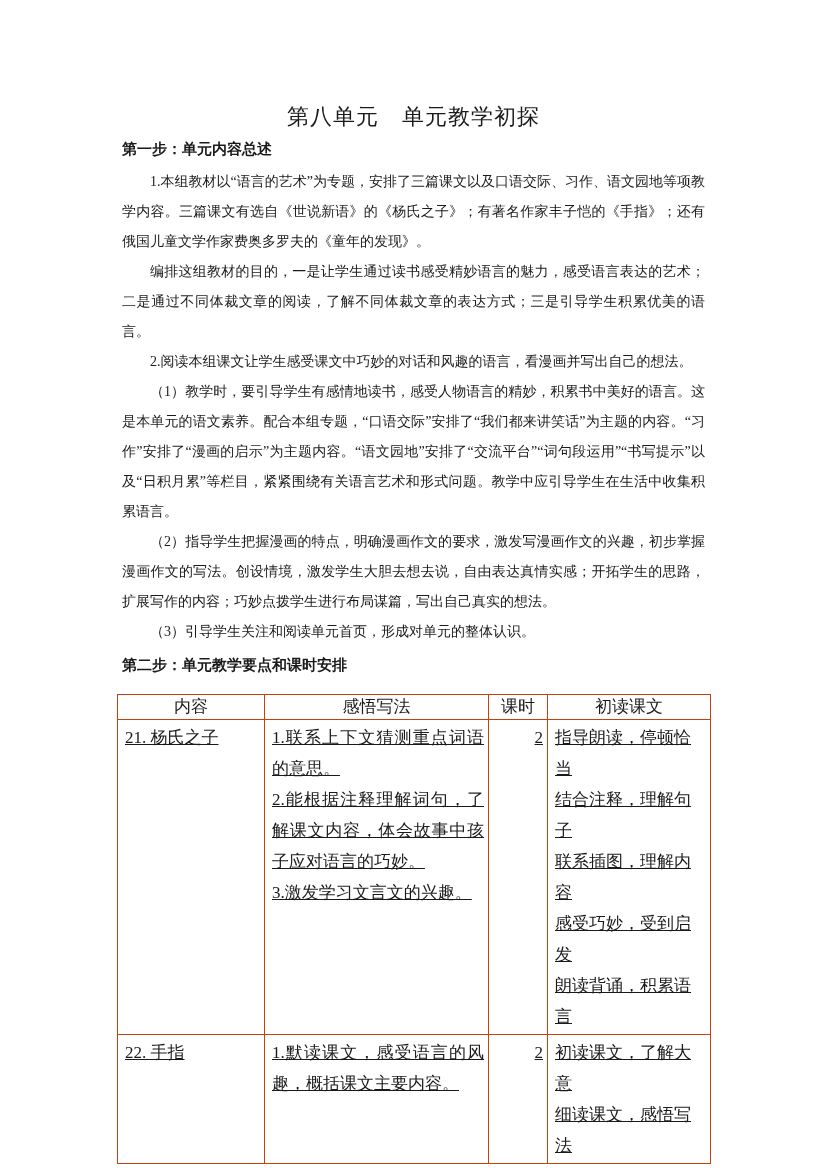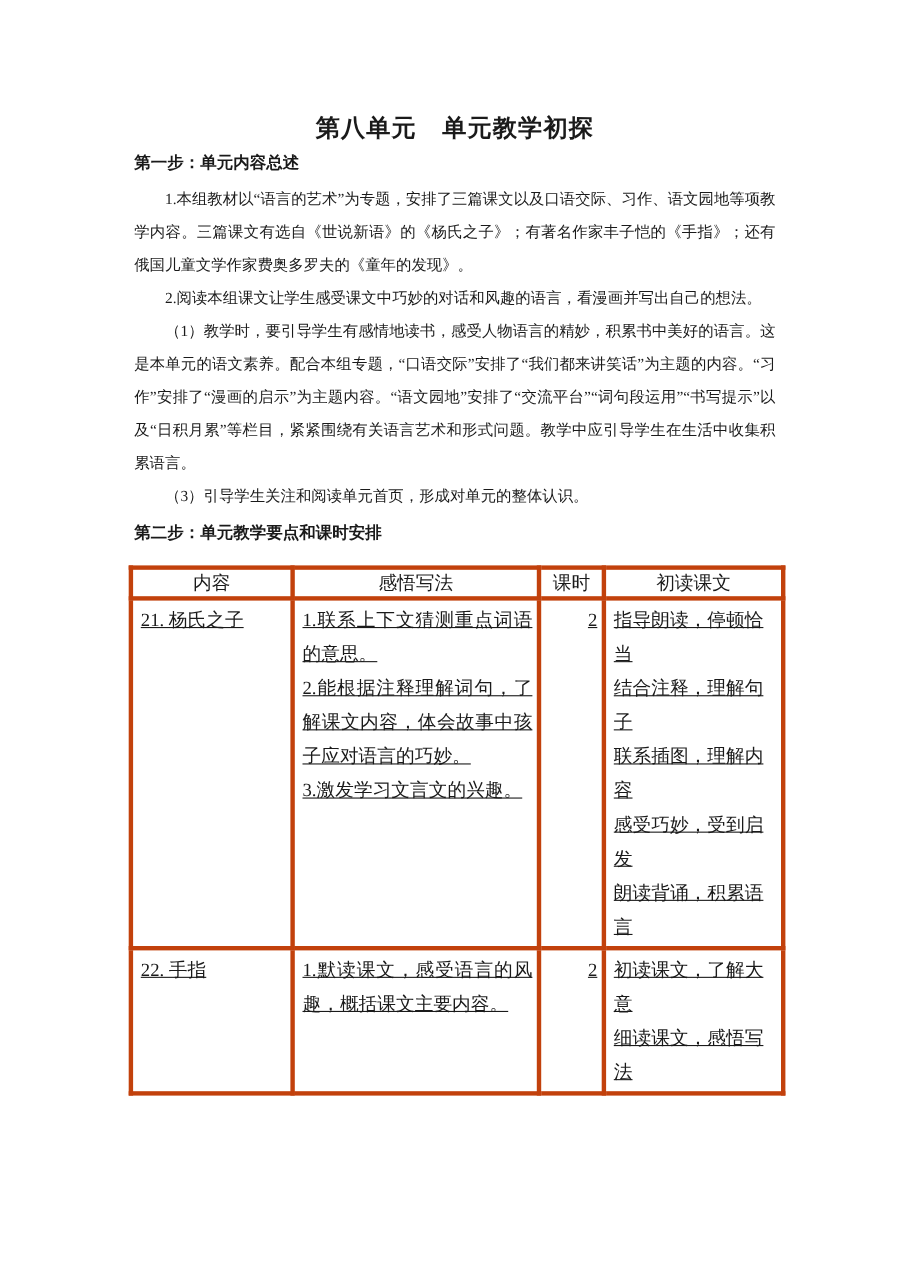--- a/index.html
+++ b/index.html
@@ -17,21 +17,21 @@
   .page {
     box-sizing: border-box;
     width: 827px;
     height: 1169px;
     padding: 0 122px;
   }
   .doc-title {
     margin: 103px 0 0 0;
     font-size: 22px;
     line-height: 28px;
-    font-weight: bold;
+    font-weight: normal;
     text-align: center;
     letter-spacing: 1px;
   }
   .sec-heading {
     margin: 3px 0 0 0;
     font-size: 15px;
     line-height: 30px;
     font-weight: bold;
   }
   .body-text p {
@@ -46,21 +46,21 @@
   }
   table.plan {
     border-collapse: collapse;
     table-layout: fixed;
     width: 593px;
     margin: 14px 0 0 -5px;
     font-size: 17px;
   }
   table.plan th,
   table.plan td {
-    border: 4px solid #c2410c;
+    border: 1px solid #c2410c;
     font-weight: normal;
     overflow: hidden;
   }
   table.plan th {
     height: 24px;
     line-height: 24px;
     text-align: center;
     padding: 0;
   }
   table.plan td {
@@ -89,22 +89,24 @@
 <body>
 
 <div class="page">
 
   <h1 class="doc-title">第八单元　单元教学初探</h1>
 
   <h2 class="sec-heading">第一步：单元内容总述</h2>
 
   <div class="body-text">
     <p>1.本组教材以“语言的艺术”为专题，安排了三篇课文以及口语交际、习作、语文园地等项教学内容。三篇课文有选自《世说新语》的《杨氏之子》；有著名作家丰子恺的《手指》；还有俄国儿童文学作家费奥多罗夫的《童年的发现》。</p>
+    <p>编排这组教材的目的，一是让学生通过读书感受精妙语言的魅力，感受语言表达的艺术；二是通过不同体裁文章的阅读，了解不同体裁文章的表达方式；三是引导学生积累优美的语言。</p>
     <p>2.阅读本组课文让学生感受课文中巧妙的对话和风趣的语言，看漫画并写出自己的想法。</p>
     <p>（1）教学时，要引导学生有感情地读书，感受人物语言的精妙，积累书中美好的语言。这是本单元的语文素养。配合本组专题，“口语交际”安排了“我们都来讲笑话”为主题的内容。“习作”安排了“漫画的启示”为主题内容。“语文园地”安排了“交流平台”“词句段运用”“书写提示”以及“日积月累”等栏目，紧紧围绕有关语言艺术和形式问题。教学中应引导学生在生活中收集积累语言。</p>
+    <p>（2）指导学生把握漫画的特点，明确漫画作文的要求，激发写漫画作文的兴趣，初步掌握漫画作文的写法。创设情境，激发学生大胆去想去说，自由表达真情实感；开拓学生的思路，扩展写作的内容；巧妙点拨学生进行布局谋篇，写出自己真实的想法。</p>
     <p>（3）引导学生关注和阅读单元首页，形成对单元的整体认识。</p>
   </div>
 
   <h2 class="sec-heading">第二步：单元教学要点和课时安排</h2>
 
   <table class="plan">
     <colgroup>
       <col style="width:147px">
       <col style="width:224px">
       <col style="width:59px">

